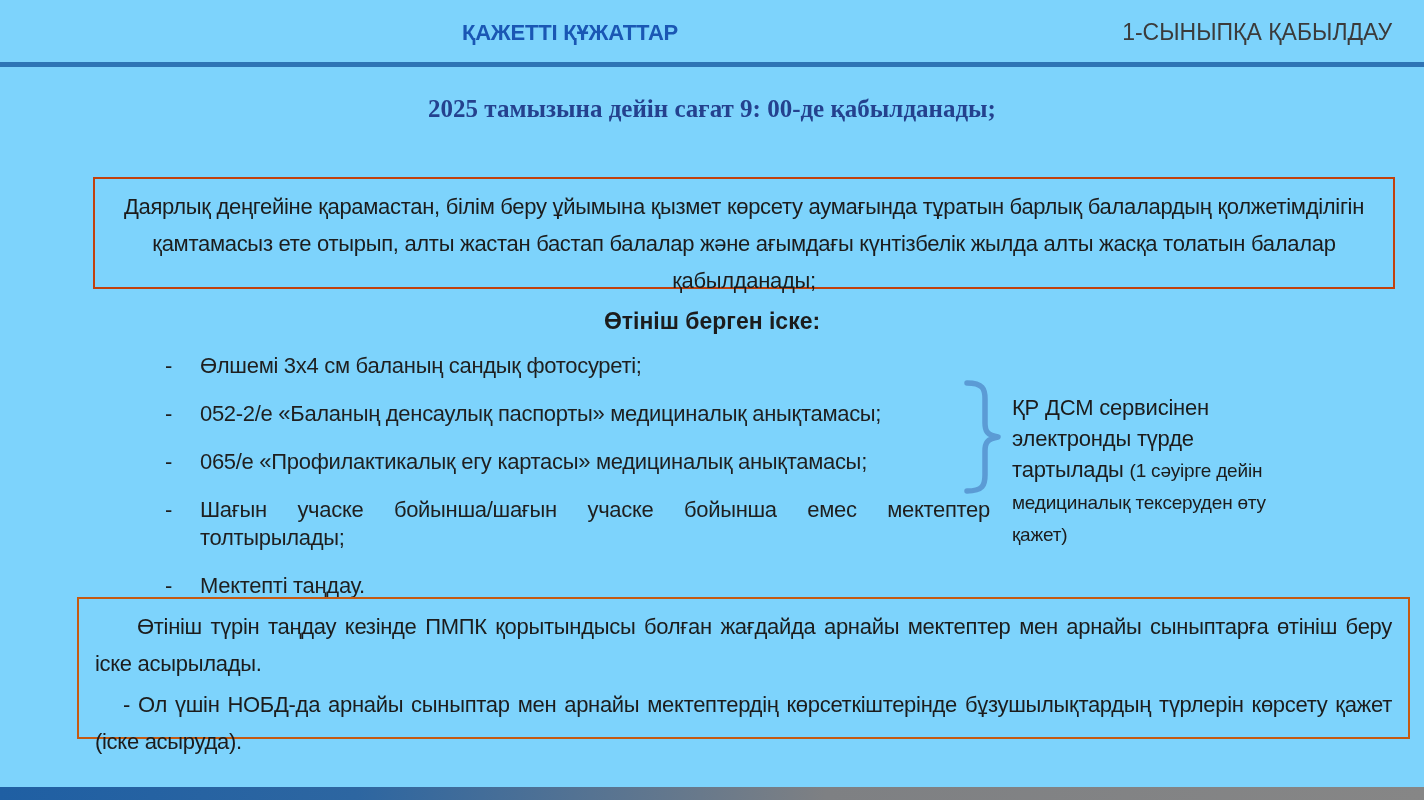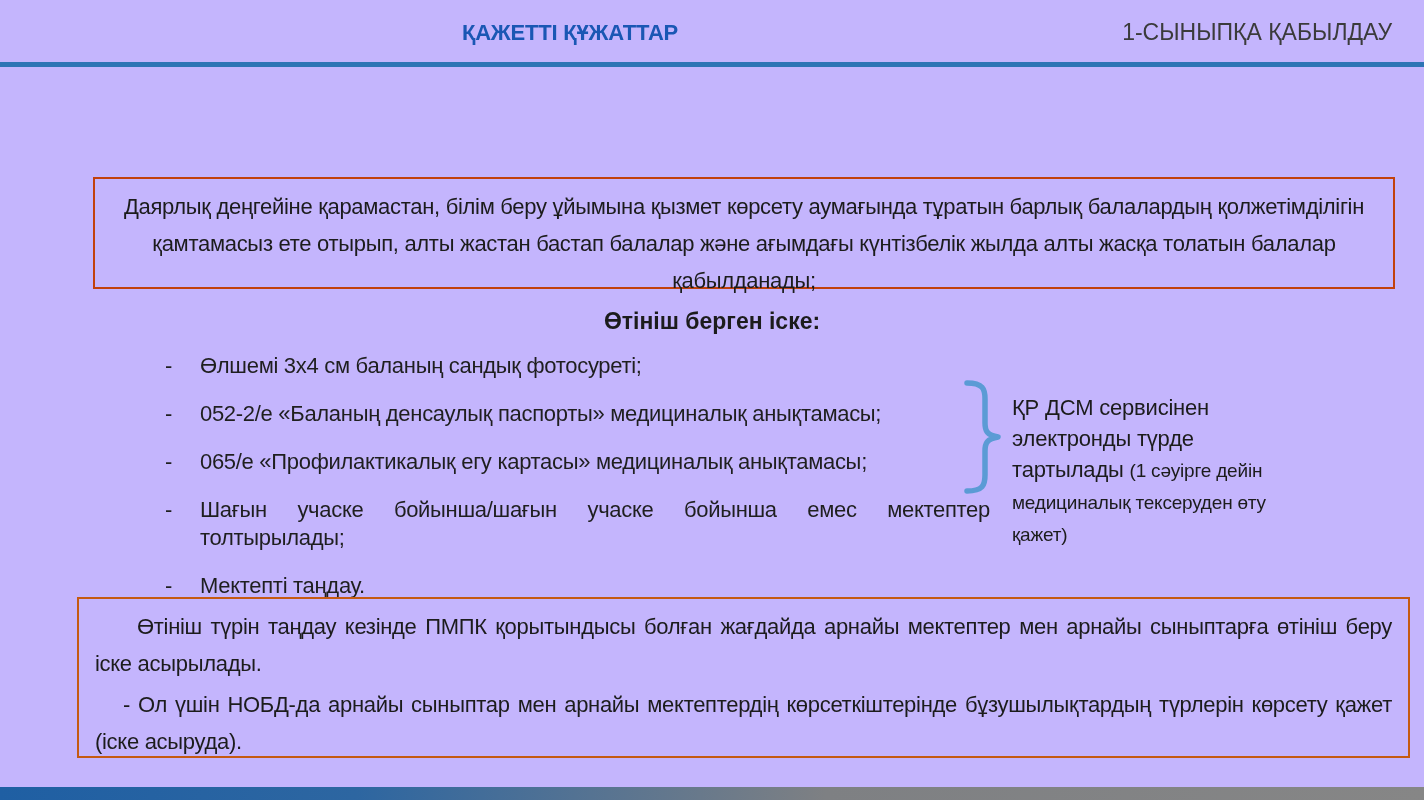--- a/index.html
+++ b/index.html
@@ -1,21 +1,21 @@
 <!DOCTYPE html>
 <html lang="kk"><head>
 <meta charset="utf-8">
 <style>
   * { margin: 0; padding: 0; box-sizing: border-box; }
   html, body { background: #e9e9e9; }
   .slide {
     position: relative;
     width: 1424px;
     height: 800px;
-    background: #c4b5fd;
+    background: #7dd3fc;
     overflow: hidden;
     font-family: "Liberation Sans", sans-serif;
     color: #1f1f1f;
   }
 
   
   .header-left {
     position: absolute;
     top: 20px; left: 0; width: 1140px;
     text-align: center;
@@ -111,21 +111,21 @@
     letter-spacing: -0.2px;
     color: #1c1c1c;
   }
   .annotation .note {
     font-size: 19px;
   }
 
   
   .notice-box {
     position: absolute;
-    top: 597px; left: 77px; width: 1333px; height: 161px;
+    top: 597px; left: 77px; width: 1333px; height: 142px;
     border: 2px solid #c55a11;
     padding: 9px 16px 0 16px;
     font-size: 22px;
     line-height: 37px;
     letter-spacing: -0.3px;
     color: #1c1c1c;
   }
   .notice-box .para1 {
     text-align: justify;
     text-indent: 42px;
@@ -146,20 +146,21 @@
 </head>
 <body>
 
 <div class="slide">
 
   <div class="header-left">ҚАЖЕТТІ ҚҰЖАТТАР</div>
   <div class="header-right">1-СЫНЫПҚА ҚАБЫЛДАУ</div>
   <div class="header-rule"></div>
 
   <div class="main-title">
+    <div>2025 тамызына дейін сағат 9: 00-де қабылданады;</div>
   </div>
 
   <div class="intro-box">
     <span>Даярлық деңгейіне қарамастан, білім беру ұйымына қызмет көрсету аумағында тұратын барлық балалардың қолжетімділігін қамтамасыз ете отырып, алты жастан бастап балалар және ағымдағы күнтізбелік жылда алты жасқа толатын балалар қабылданады;</span>
   </div>
 
   <div class="section-heading">Өтініш берген іске:</div>
 
   <ul class="doc-list">
     <li class="doc-item">

